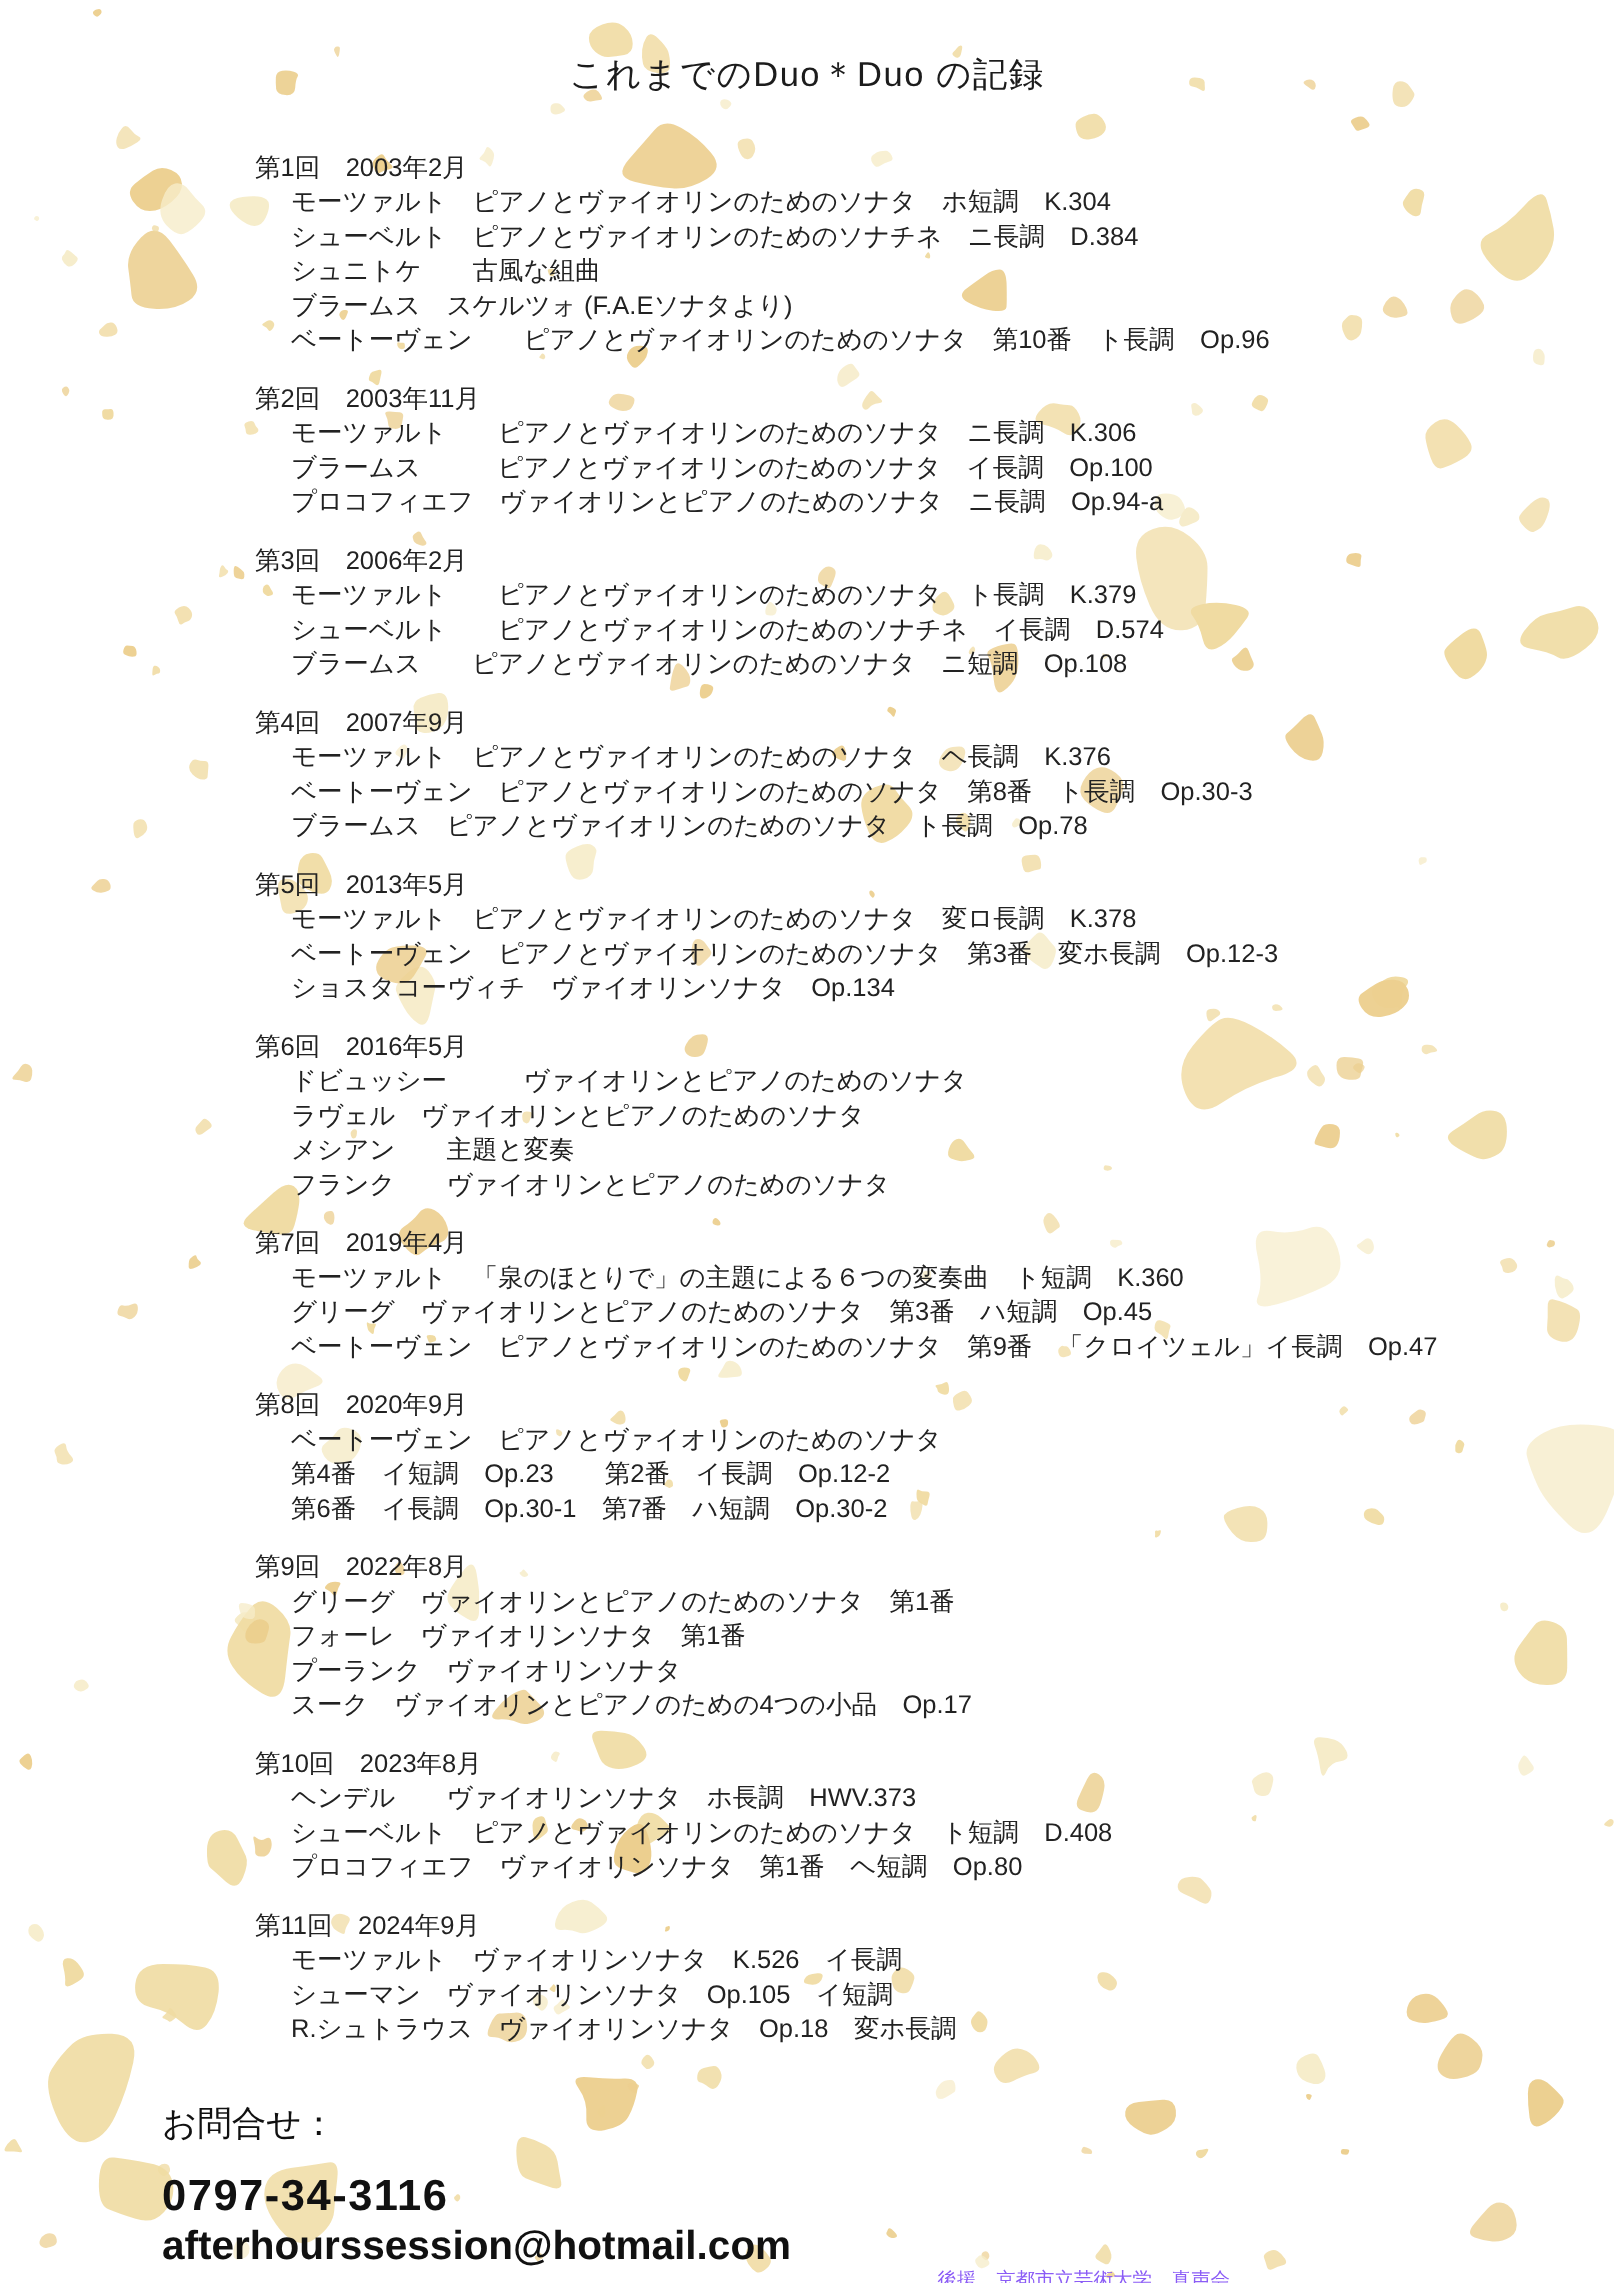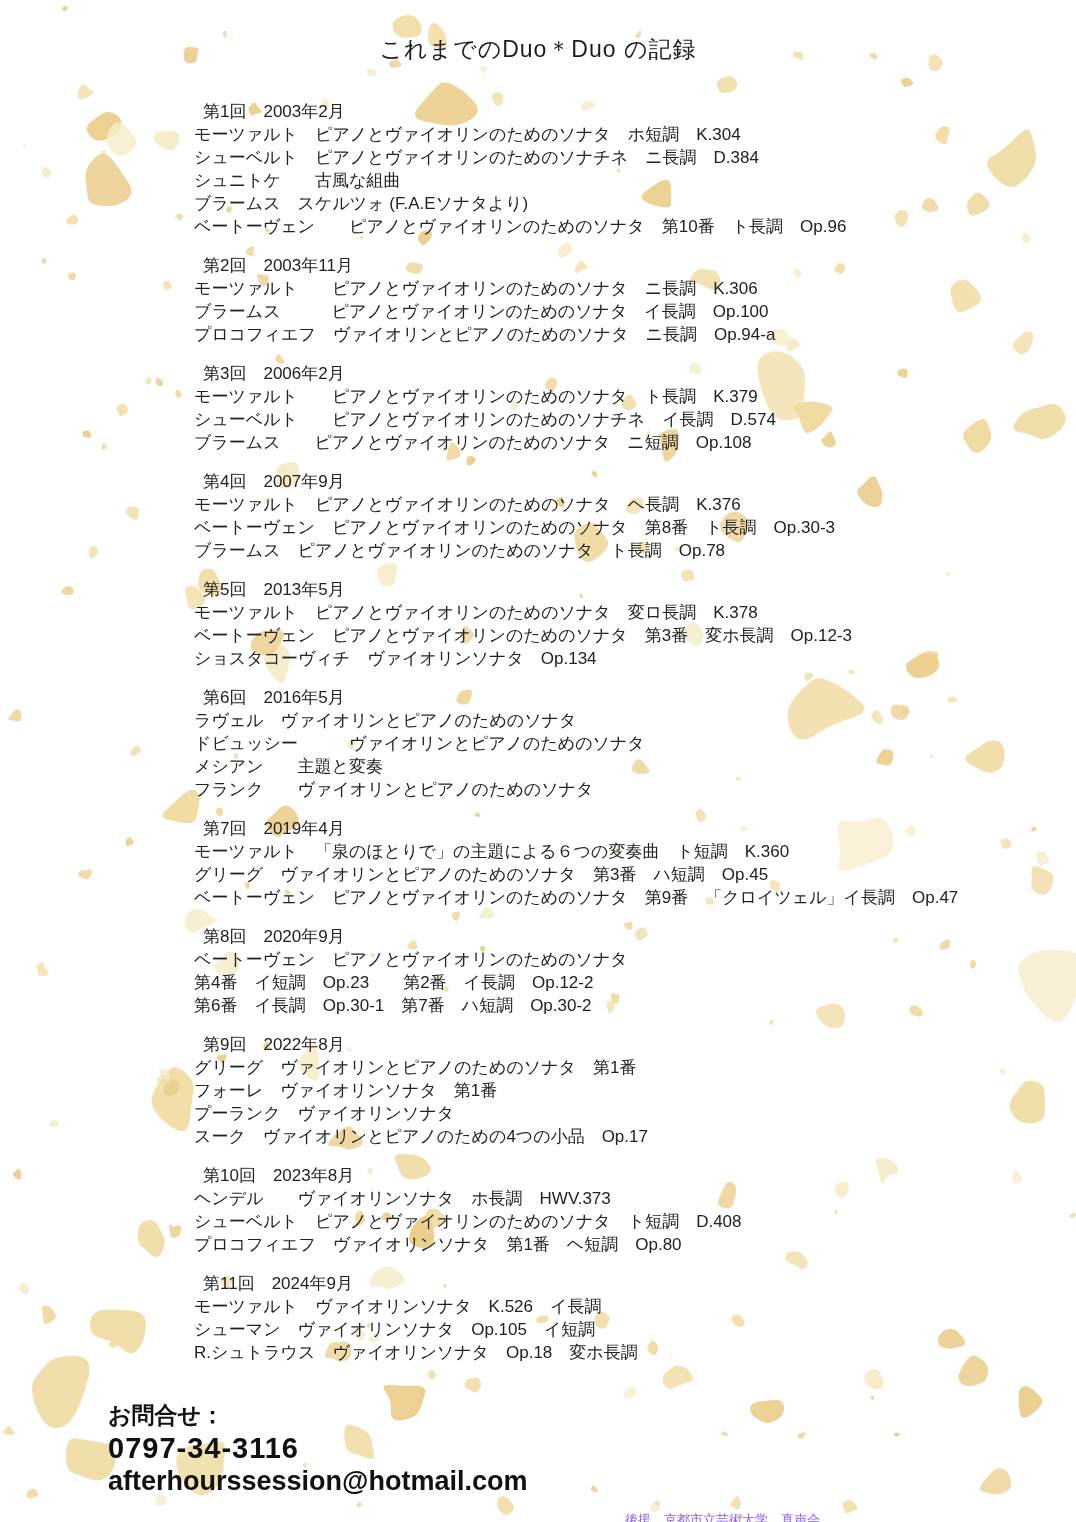--- a/index.html
+++ b/index.html
@@ -41,43 +41,43 @@
     z-index:2;
     color:#222222;
     font-size:17px;
     line-height:23px;
   }
   .section{
     margin-bottom:16px;
   }
   .sec-header{
     white-space:pre;
-    margin-left:33px;
   }
   .line{
     white-space:pre;
     margin-left:24px;
   }
   .footer{
     position:absolute;
     left:108px;
     top:1398px;
     z-index:2;
     color:#111111;
   }
   .contact-label{
     font-size:23px;
-    font-weight:bold;
+    font-weight:normal;
     line-height:34px;
   }
   .contact-phone{
     font-size:29px;
     font-weight:bold;
     line-height:33px;
     letter-spacing:1px;
+    margin-top:16px;
   }
   .contact-email{
     font-size:27px;
     font-weight:bold;
     line-height:33px;
   }
   .sponsor{
     position:absolute;
     left:625px;
     top:1475px;
@@ -364,22 +364,22 @@
         <div class="line">ブラームス　ピアノとヴァイオリンのためのソナタ　ト長調　Op.78</div>
       </div>
       <div class="section">
         <div class="sec-header">第5回　2013年5月</div>
         <div class="line">モーツァルト　ピアノとヴァイオリンのためのソナタ　変ロ長調　K.378</div>
         <div class="line">ベートーヴェン　ピアノとヴァイオリンのためのソナタ　第3番　変ホ長調　Op.12-3</div>
         <div class="line">ショスタコーヴィチ　ヴァイオリンソナタ　Op.134</div>
       </div>
       <div class="section">
         <div class="sec-header">第6回　2016年5月</div>
+        <div class="line">ドビュッシー　　　ヴァイオリンとピアノのためのソナタ</div>
         <div class="line">ラヴェル　ヴァイオリンとピアノのためのソナタ</div>
-        <div class="line">ドビュッシー　　　ヴァイオリンとピアノのためのソナタ</div>
         <div class="line">メシアン　　主題と変奏</div>
         <div class="line">フランク　　ヴァイオリンとピアノのためのソナタ</div>
       </div>
       <div class="section">
         <div class="sec-header">第7回　2019年4月</div>
         <div class="line">モーツァルト　「泉のほとりで」の主題による６つの変奏曲　ト短調　K.360</div>
         <div class="line">グリーグ　ヴァイオリンとピアノのためのソナタ　第3番　ハ短調　Op.45</div>
         <div class="line">ベートーヴェン　ピアノとヴァイオリンのためのソナタ　第9番　「クロイツェル」イ長調　Op.47</div>
       </div>
       <div class="section">

